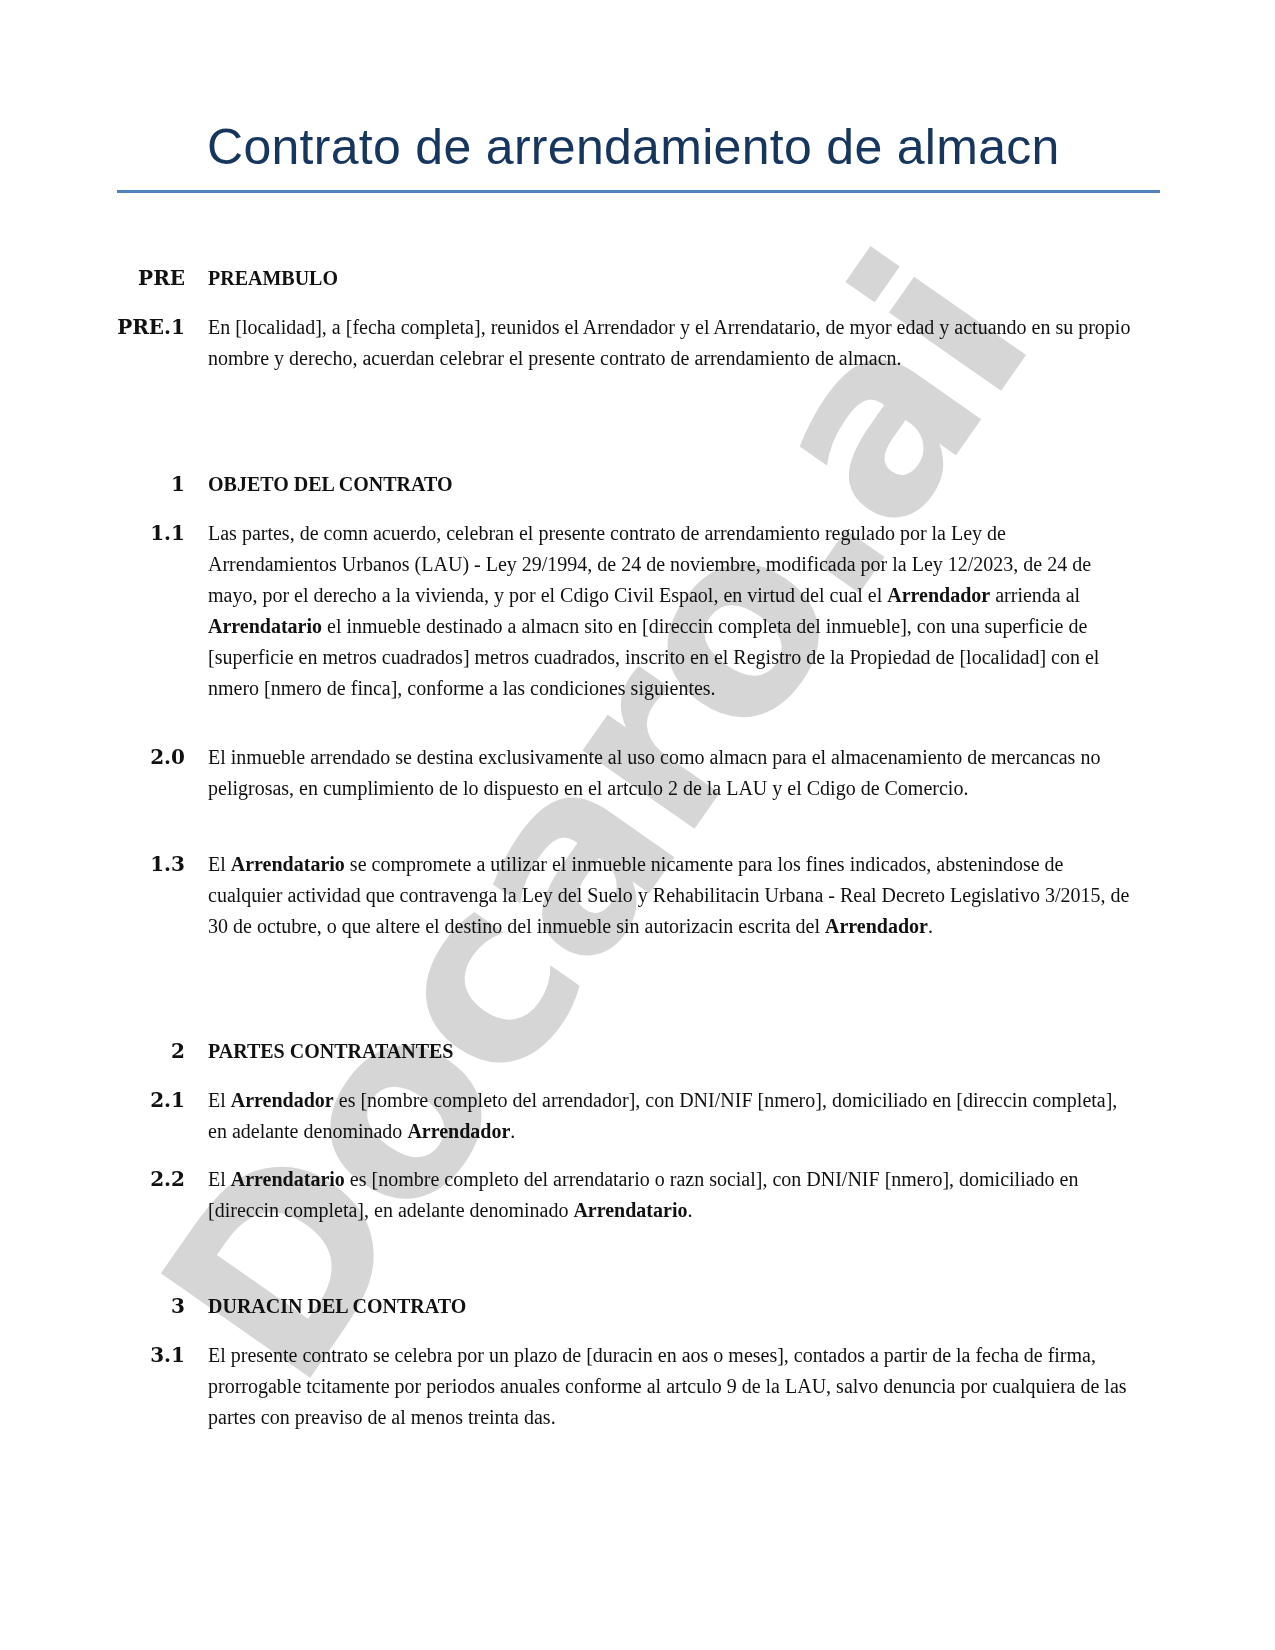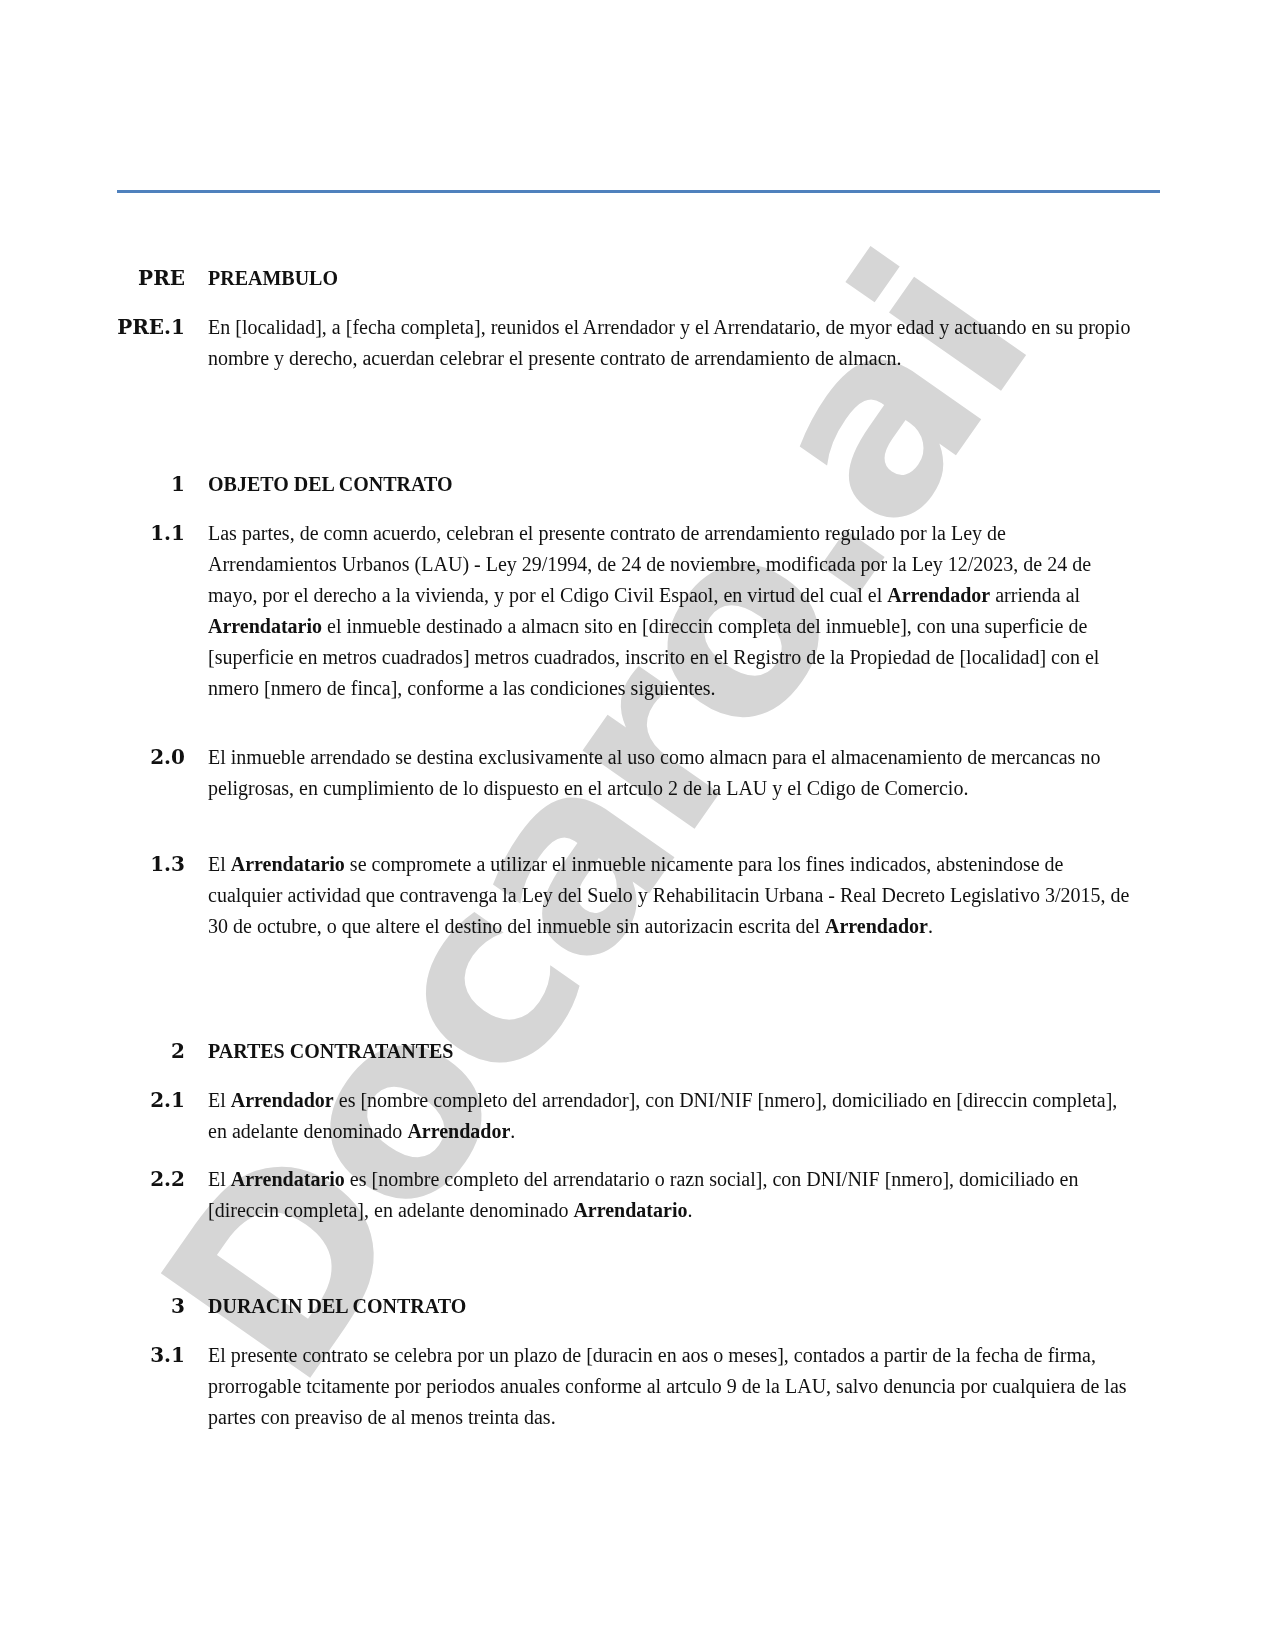--- a/index.html
+++ b/index.html
@@ -38,20 +38,21 @@
   .heading .num, .heading .txt { font-weight: bold; }
   b { font-weight: bold; margin-top: 39px; }
 </style>
 </head>
 <body>
 
 <div class="page">
 
   <div class="watermark">Docaro.ai</div>
 
+  <div class="title">Contrato de arrendamiento de almacn</div>
   <div class="title-rule"></div>
 
   <div class="row heading" style="top:263px;">
     <span class="num">PRE</span>
     <span class="txt">PREAMBULO</span>
   </div>
   <div class="row" style="top:312px;">
     <span class="num">PRE.1</span>
     <span class="txt">En [localidad], a [fecha completa], reunidos el Arrendador y el Arrendatario, de myor edad y actuando en su propio nombre y derecho, acuerdan celebrar el presente contrato de arrendamiento de almacn.</span>
   </div>

